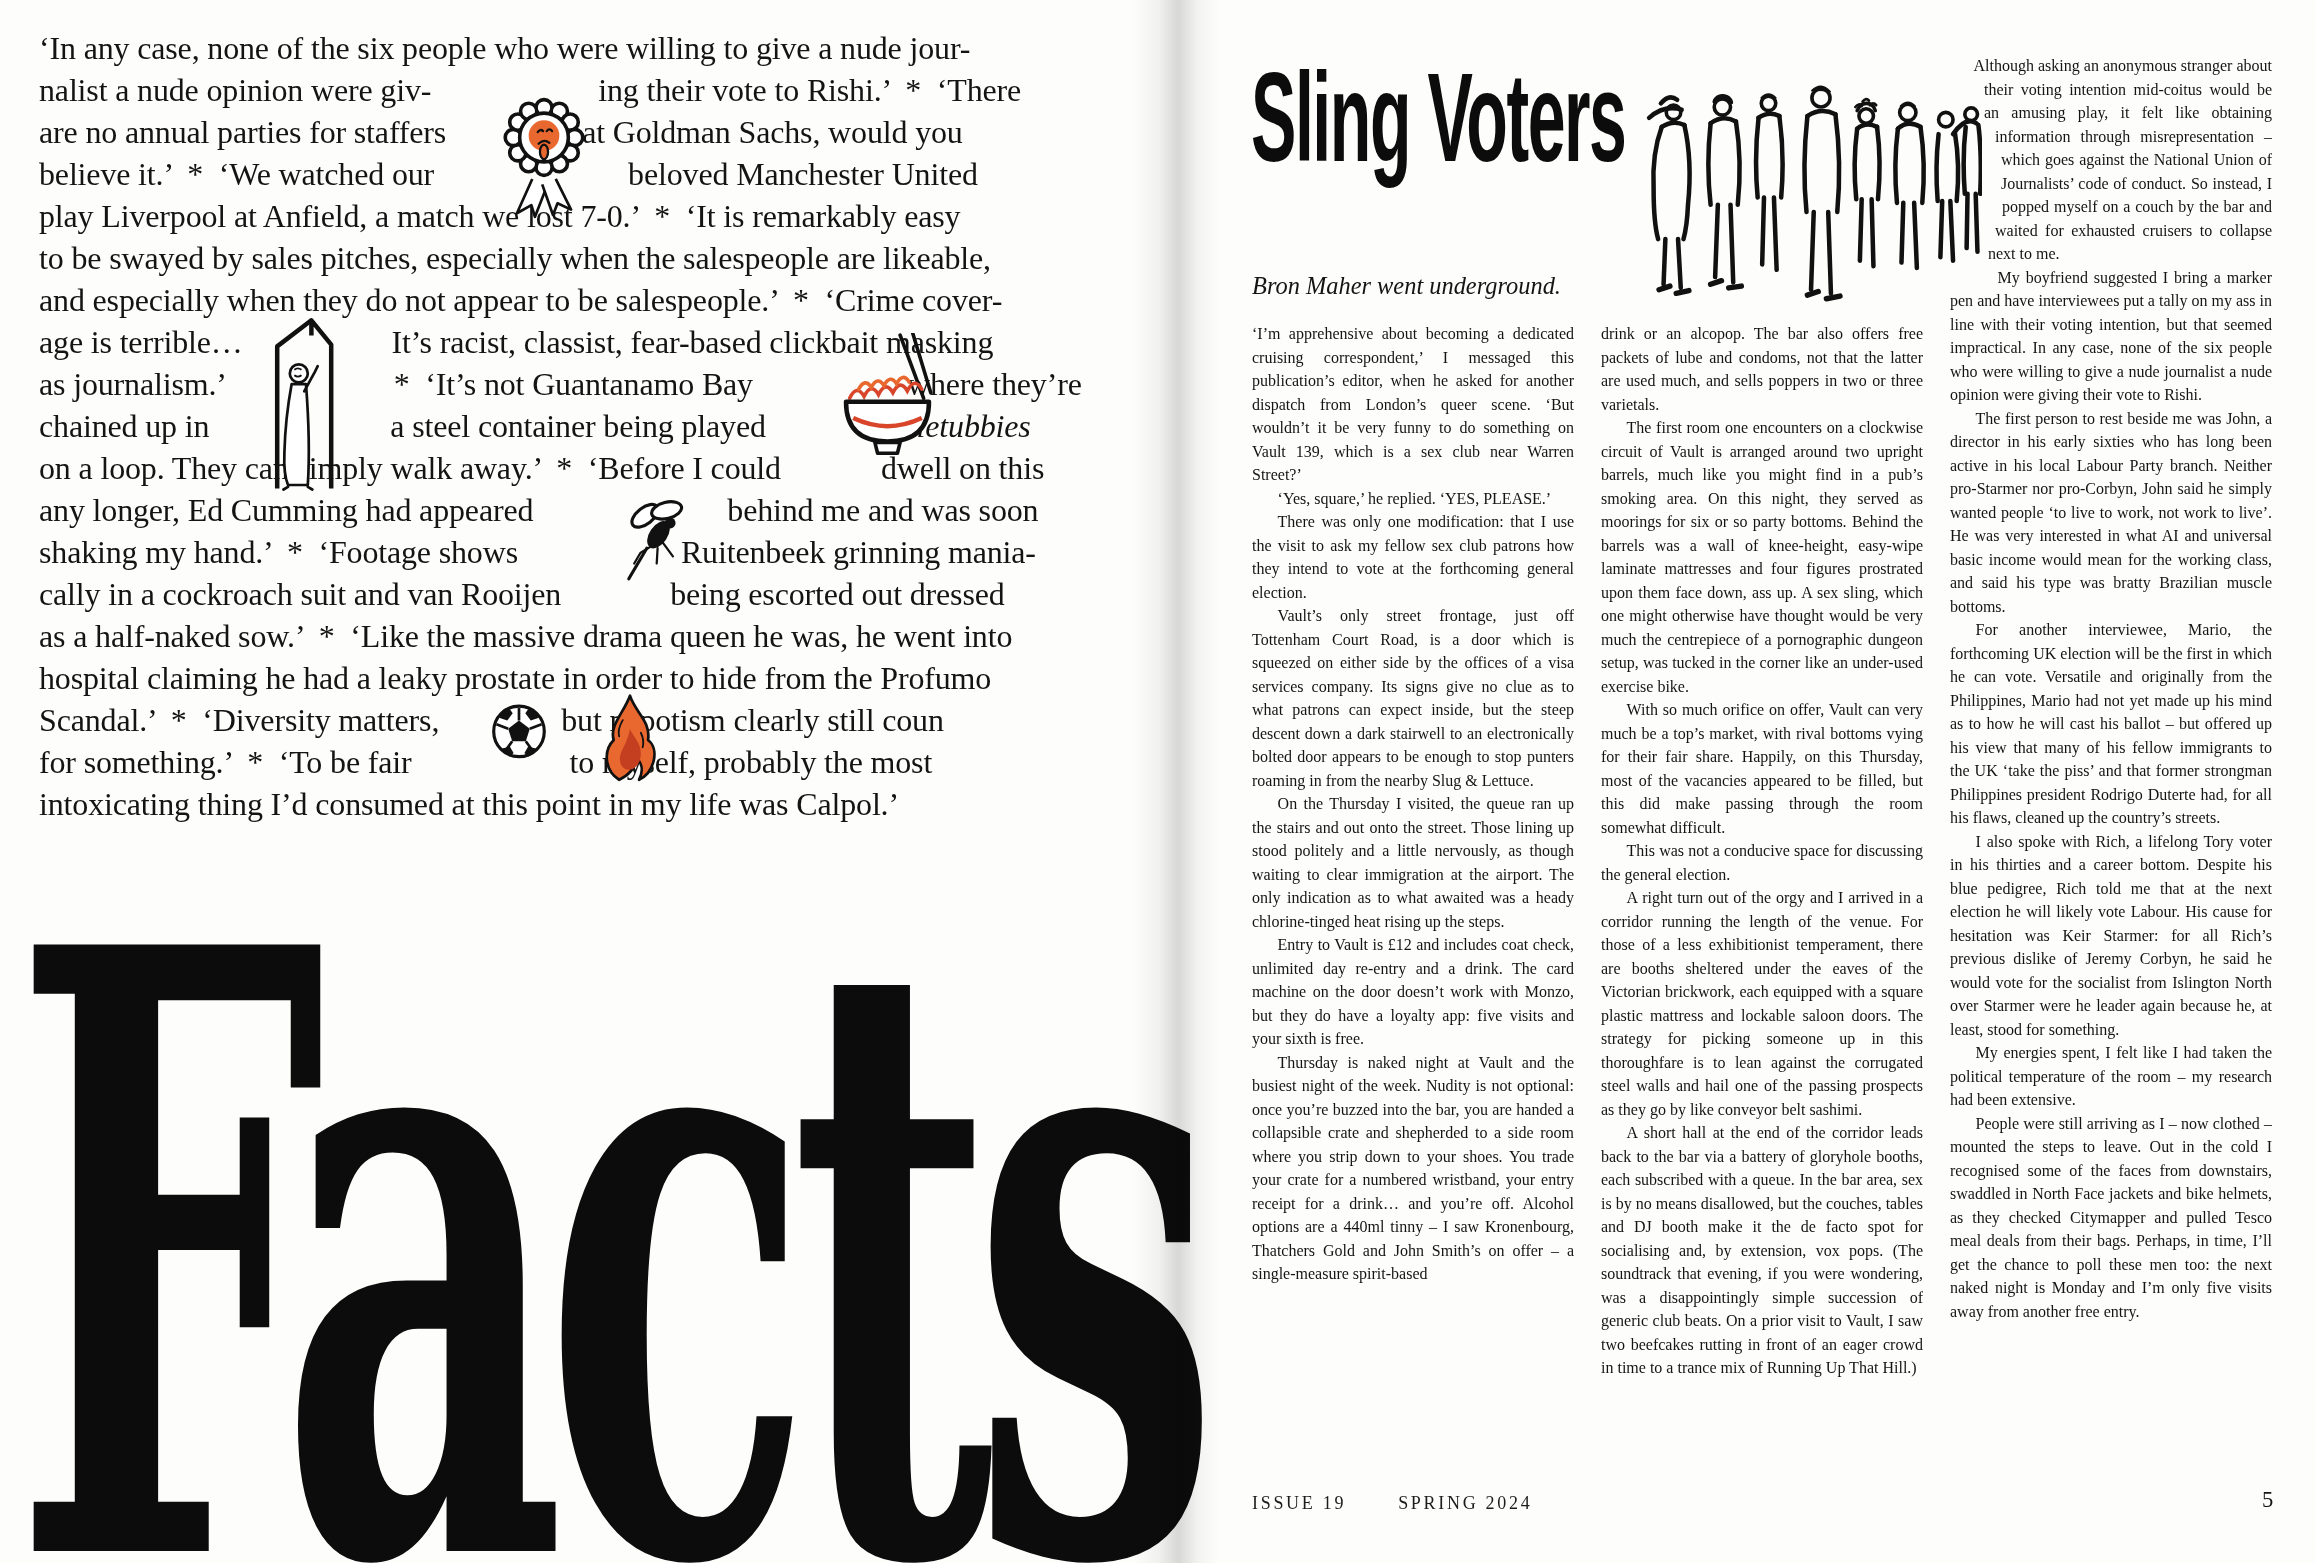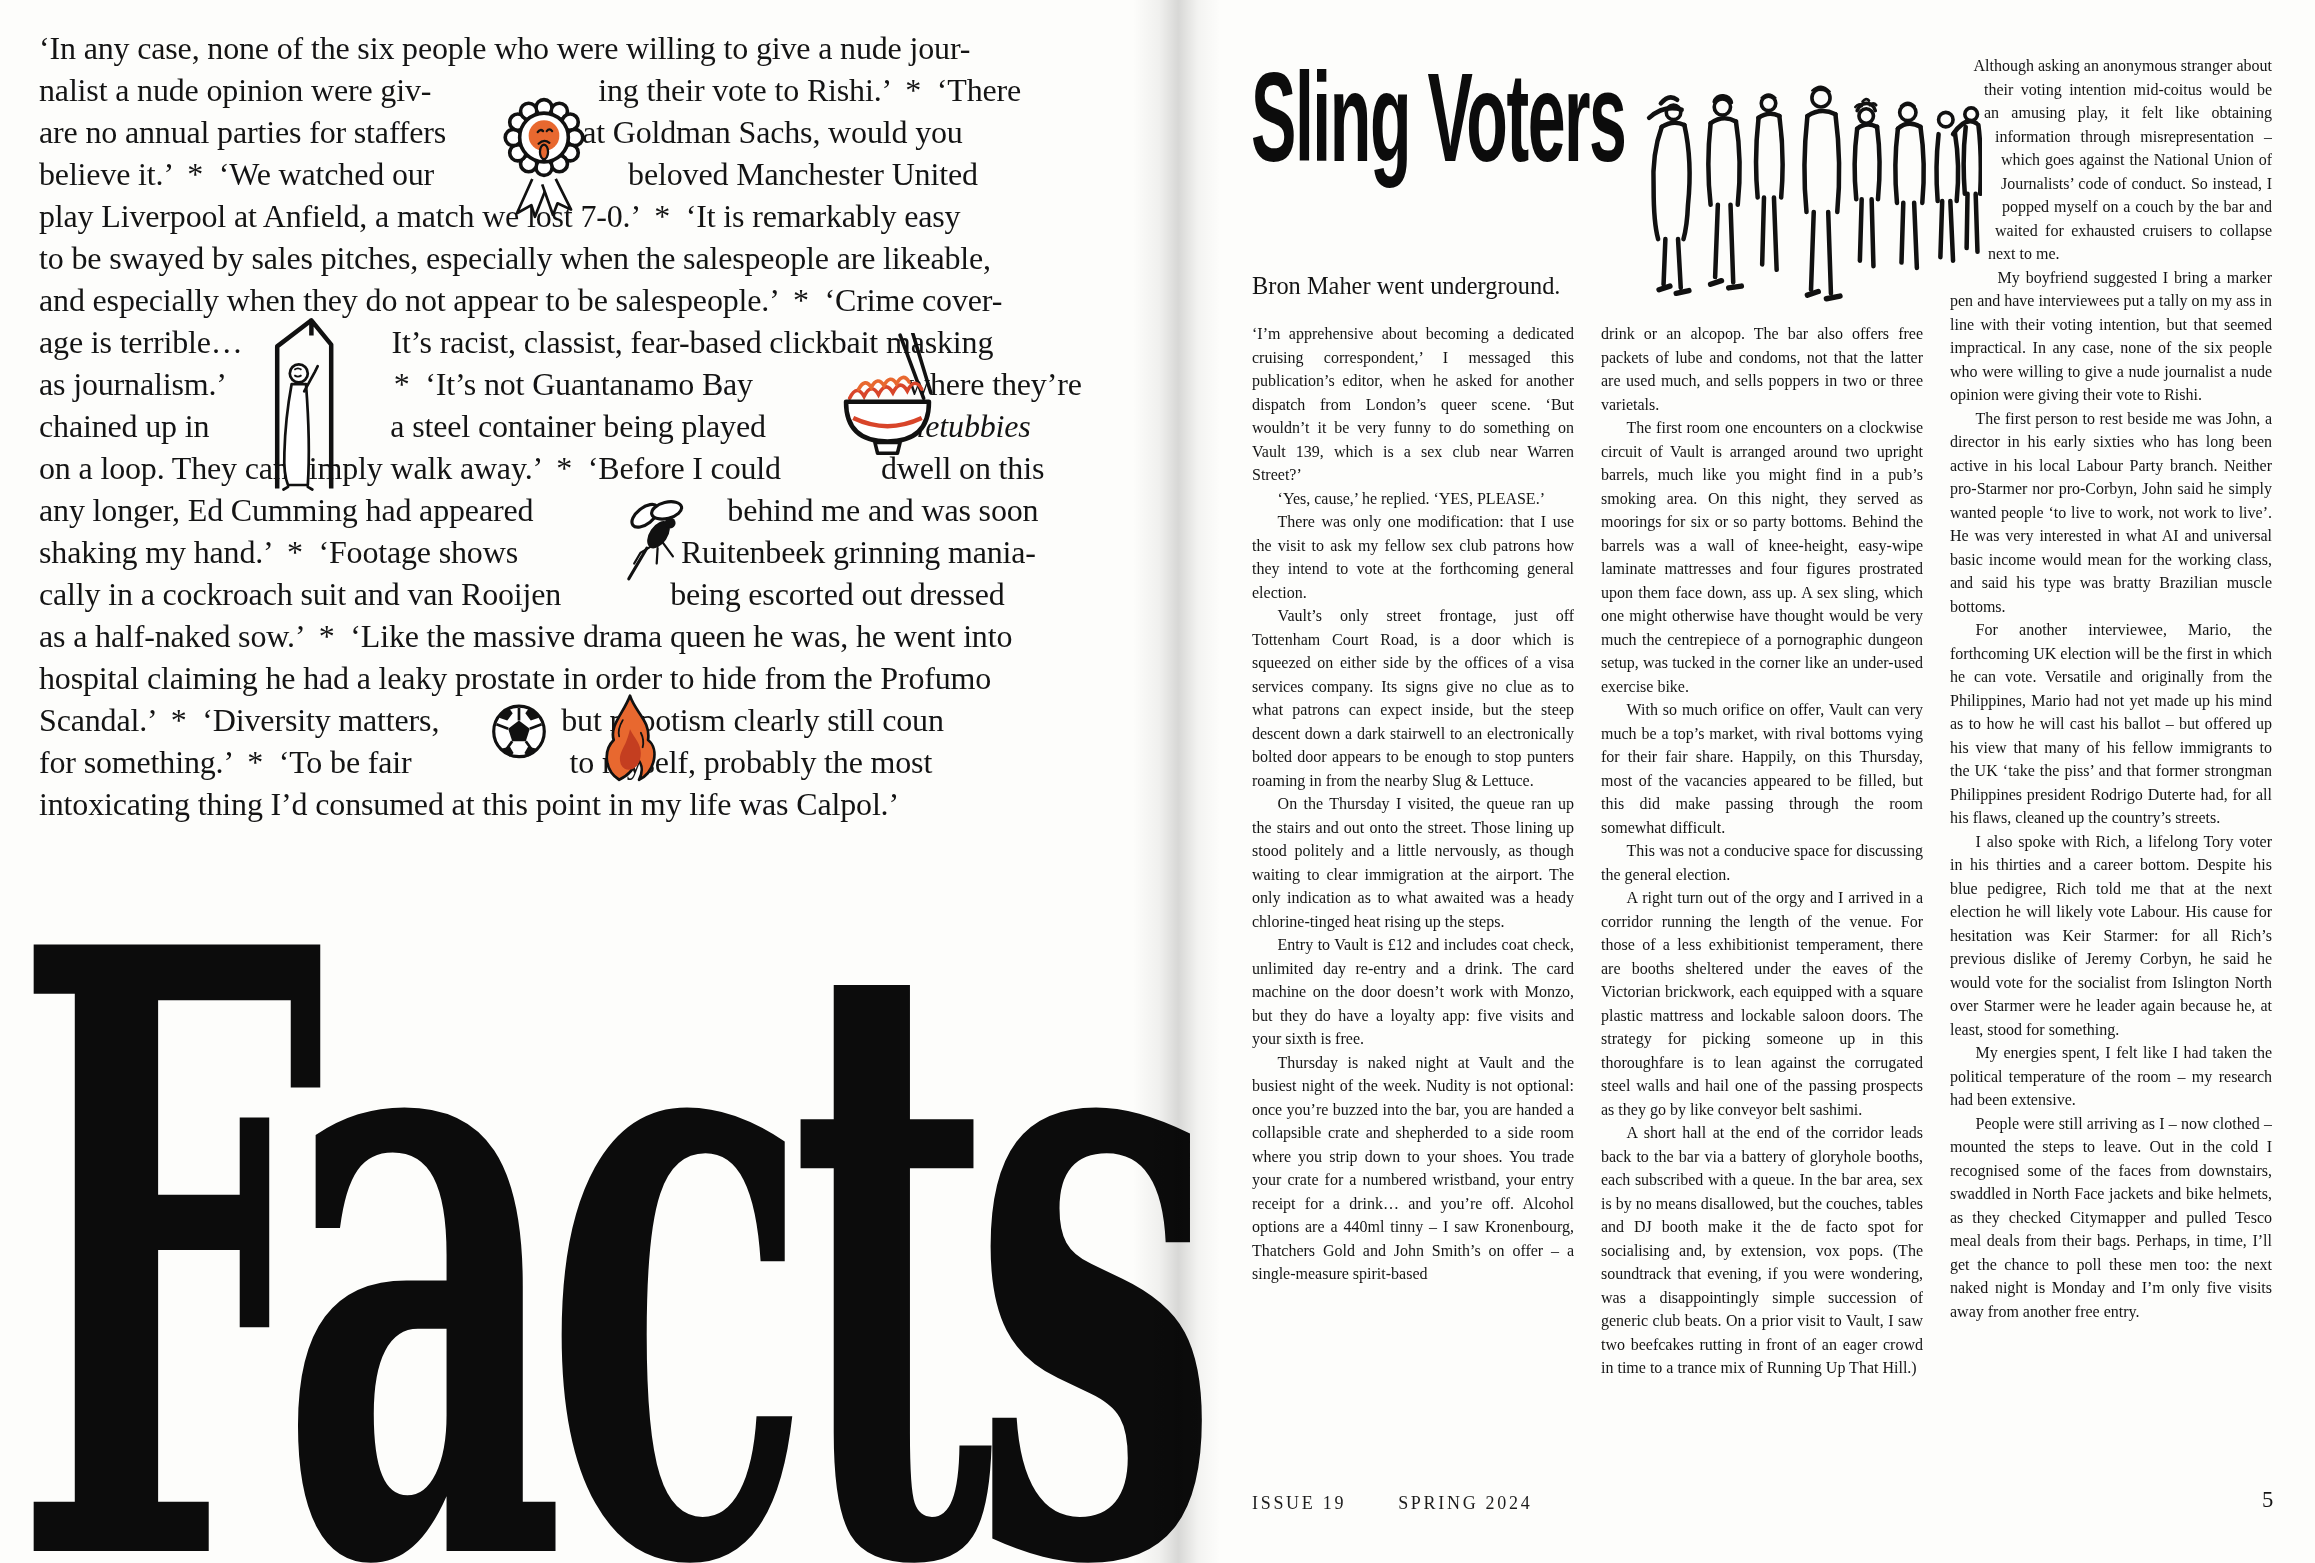--- a/index.html
+++ b/index.html
@@ -21,21 +21,21 @@
   .it{font-style:italic;}
   .qicon{position:absolute;}
   
   .facts{position:absolute;left:12.7px;top:843px;font-family:"DejaVu Serif",serif;font-weight:bold;
     font-size:832px;line-height:1;letter-spacing:-0.05em;color:#0c0c0c;
     transform:scaleX(0.53);transform-origin:0 0;white-space:nowrap;}
   
   .sling{position:absolute;left:1251px;top:55px;font-family:"Liberation Sans",sans-serif;
     font-weight:900;font-size:126px;line-height:1;letter-spacing:-2.7px;color:#0c0c0c;
     transform:scaleX(0.54);transform-origin:0 0;white-space:nowrap;}
-  .byline{position:absolute;left:1252px;top:270px;font-size:24.4px;line-height:31px;}
+  .byline{position:absolute;left:1252px;top:270px;font-style:italic;font-size:24.4px;line-height:31px;}
   .illus{position:absolute;left:1631px;top:67px;}
   .col{position:absolute;width:322px;text-align:justify;font-size:16px;line-height:23.5px;overflow:hidden;}
   .col p{margin:0;}
   .col p + p{text-indent:1.6em;}
   #col1{left:1252px;top:322px;height:1169px;}
   #col2{left:1601px;top:322px;height:1169px;}
   #col3{left:1950px;top:54px;height:1437px;}
   #col3 p:first-of-type{text-indent:0;}
   .fl{float:left;clear:left;height:23.5px;}
   .s1{width:23.5px}.s2{width:20px}.s3{width:34px}.s4{width:45px}.s5{width:51px}
@@ -194,21 +194,21 @@
   <path d="M344,148 L342,210 M353,148 L356,214"></path>
   <circle cx="376" cy="52" r="7" stroke-width="4"></circle>
   <path d="M370,66 Q366,100 369,140 M384,64 Q388,96 386,140"></path>
   <path d="M372,140 L371,200 M381,140 L383,204"></path>
 </svg>
 
 <div class="byline">Bron Maher went underground.</div>
 
 <div class="col" id="col1">
   <p>‘I’m apprehensive about becoming a dedicated cruising correspondent,’ I messaged this publication’s editor, when he asked for another dispatch from London’s queer scene. ‘But wouldn’t it be very funny to do something on Vault 139, which is a sex club near Warren Street?’</p>
-  <p>‘Yes, cause,’ he replied. ‘YES, PLEASE.’</p>
+  <p>‘Yes, square,’ he replied. ‘YES, PLEASE.’</p>
   <p>There was only one modification: that I use the visit to ask my fellow sex club patrons how they intend to vote at the forthcoming general election.</p>
   <p>Vault’s only street frontage, just off Tottenham Court Road, is a door which is squeezed on either side by the offices of a visa services company. Its signs give no clue as to what patrons can expect inside, but the steep descent down a dark stairwell to an electronically bolted door appears to be enough to stop punters roaming in from the nearby Slug &amp; Lettuce.</p>
   <p>On the Thursday I visited, the queue ran up the stairs and out onto the street. Those lining up stood politely and a little nervously, as though waiting to clear immigration at the airport. The only indication as to what awaited was a heady chlorine-tinged heat rising up the steps.</p>
   <p>Entry to Vault is £12 and includes coat check, unlimited day re-entry and a drink. The card machine on the door doesn’t work with Monzo, but they do have a loyalty app: five visits and your sixth is free.</p>
   <p>Thursday is naked night at Vault and the busiest night of the week. Nudity is not optional: once you’re buzzed into the bar, you are handed a collapsible crate and shepherded to a side room where you strip down to your shoes. You trade your crate for a numbered wristband, your entry receipt for a drink… and you’re off. Alcohol options are a 440ml tinny – I saw Kronenbourg, Thatchers Gold and John Smith’s on offer – a single-measure spirit-based</p>
 </div>
 
 <div class="col" id="col2">
   <p>drink or an alcopop. The bar also offers free packets of lube and condoms, not that the latter are used much, and sells poppers in two or three varietals.</p>
   <p>The first room one encounters on a clockwise circuit of Vault is arranged around two upright barrels, much like you might find in a pub’s smoking area. On this night, they served as moorings for six or so party bottoms. Behind the barrels was a wall of knee-height, easy-wipe laminate mattresses and four figures prostrated upon them face down, ass up. A sex sling, which one might otherwise have thought would be very much the centrepiece of a pornographic dungeon setup, was tucked in the corner like an under-used exercise bike.</p>

